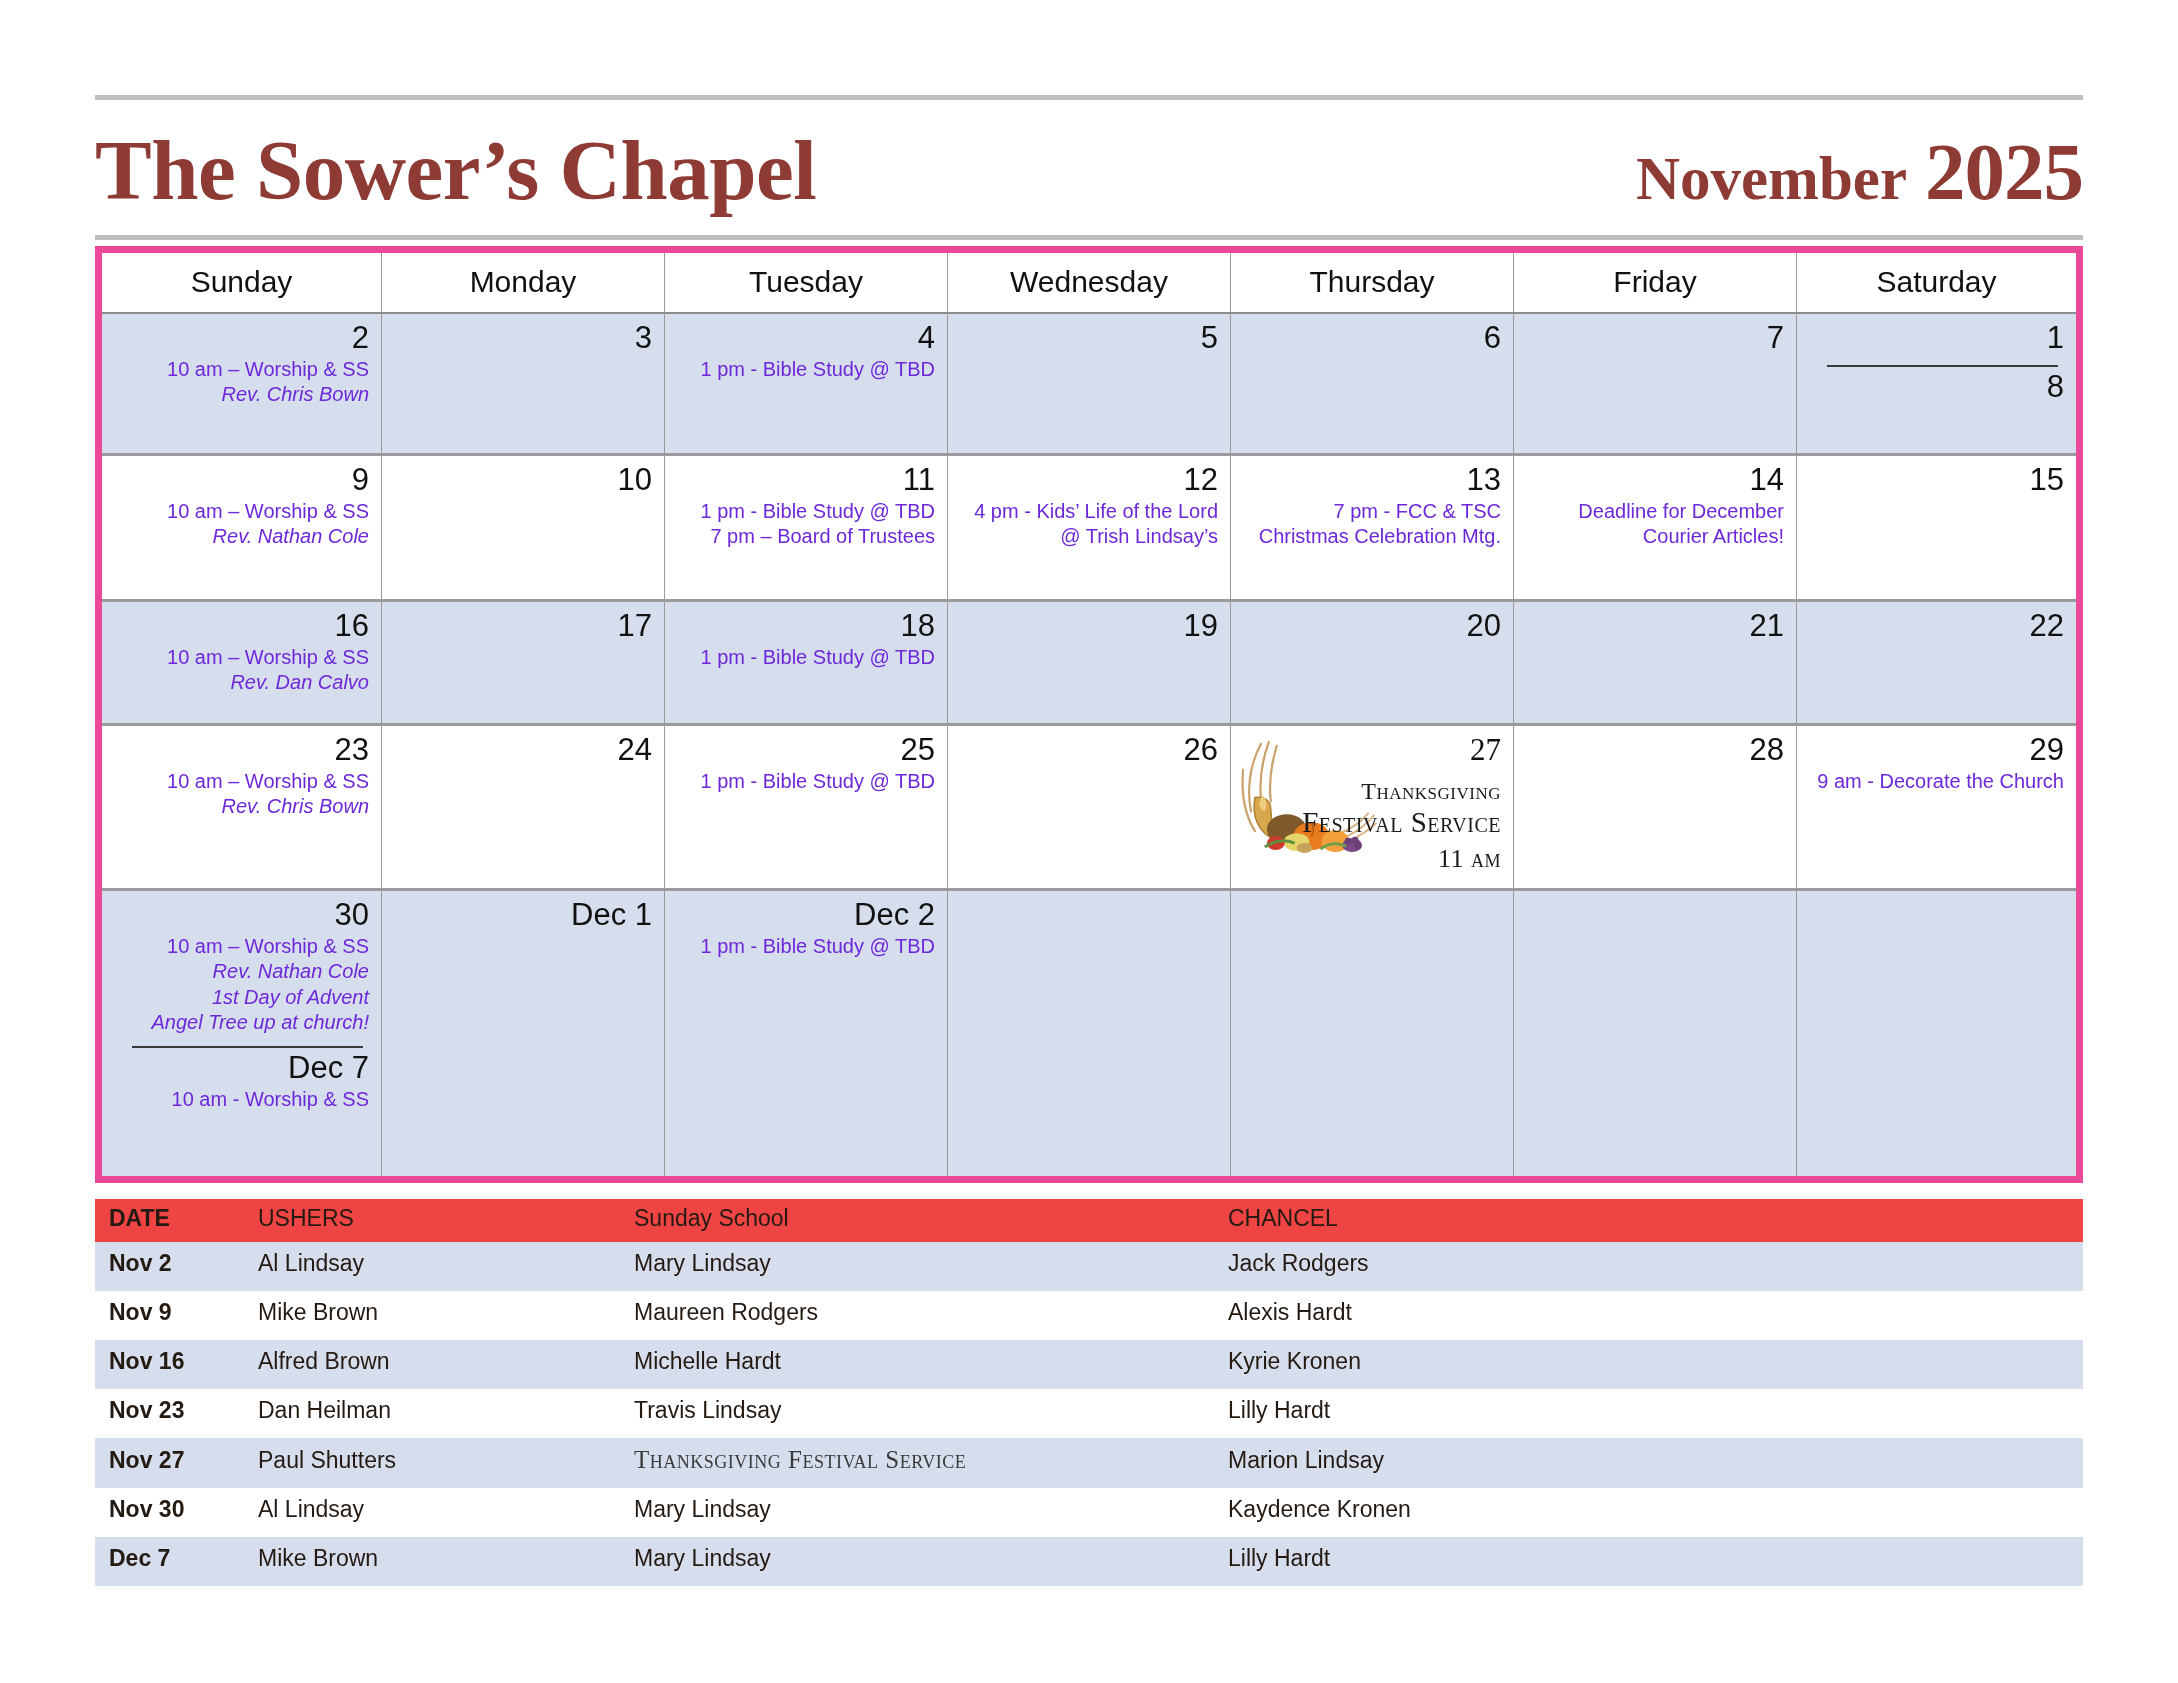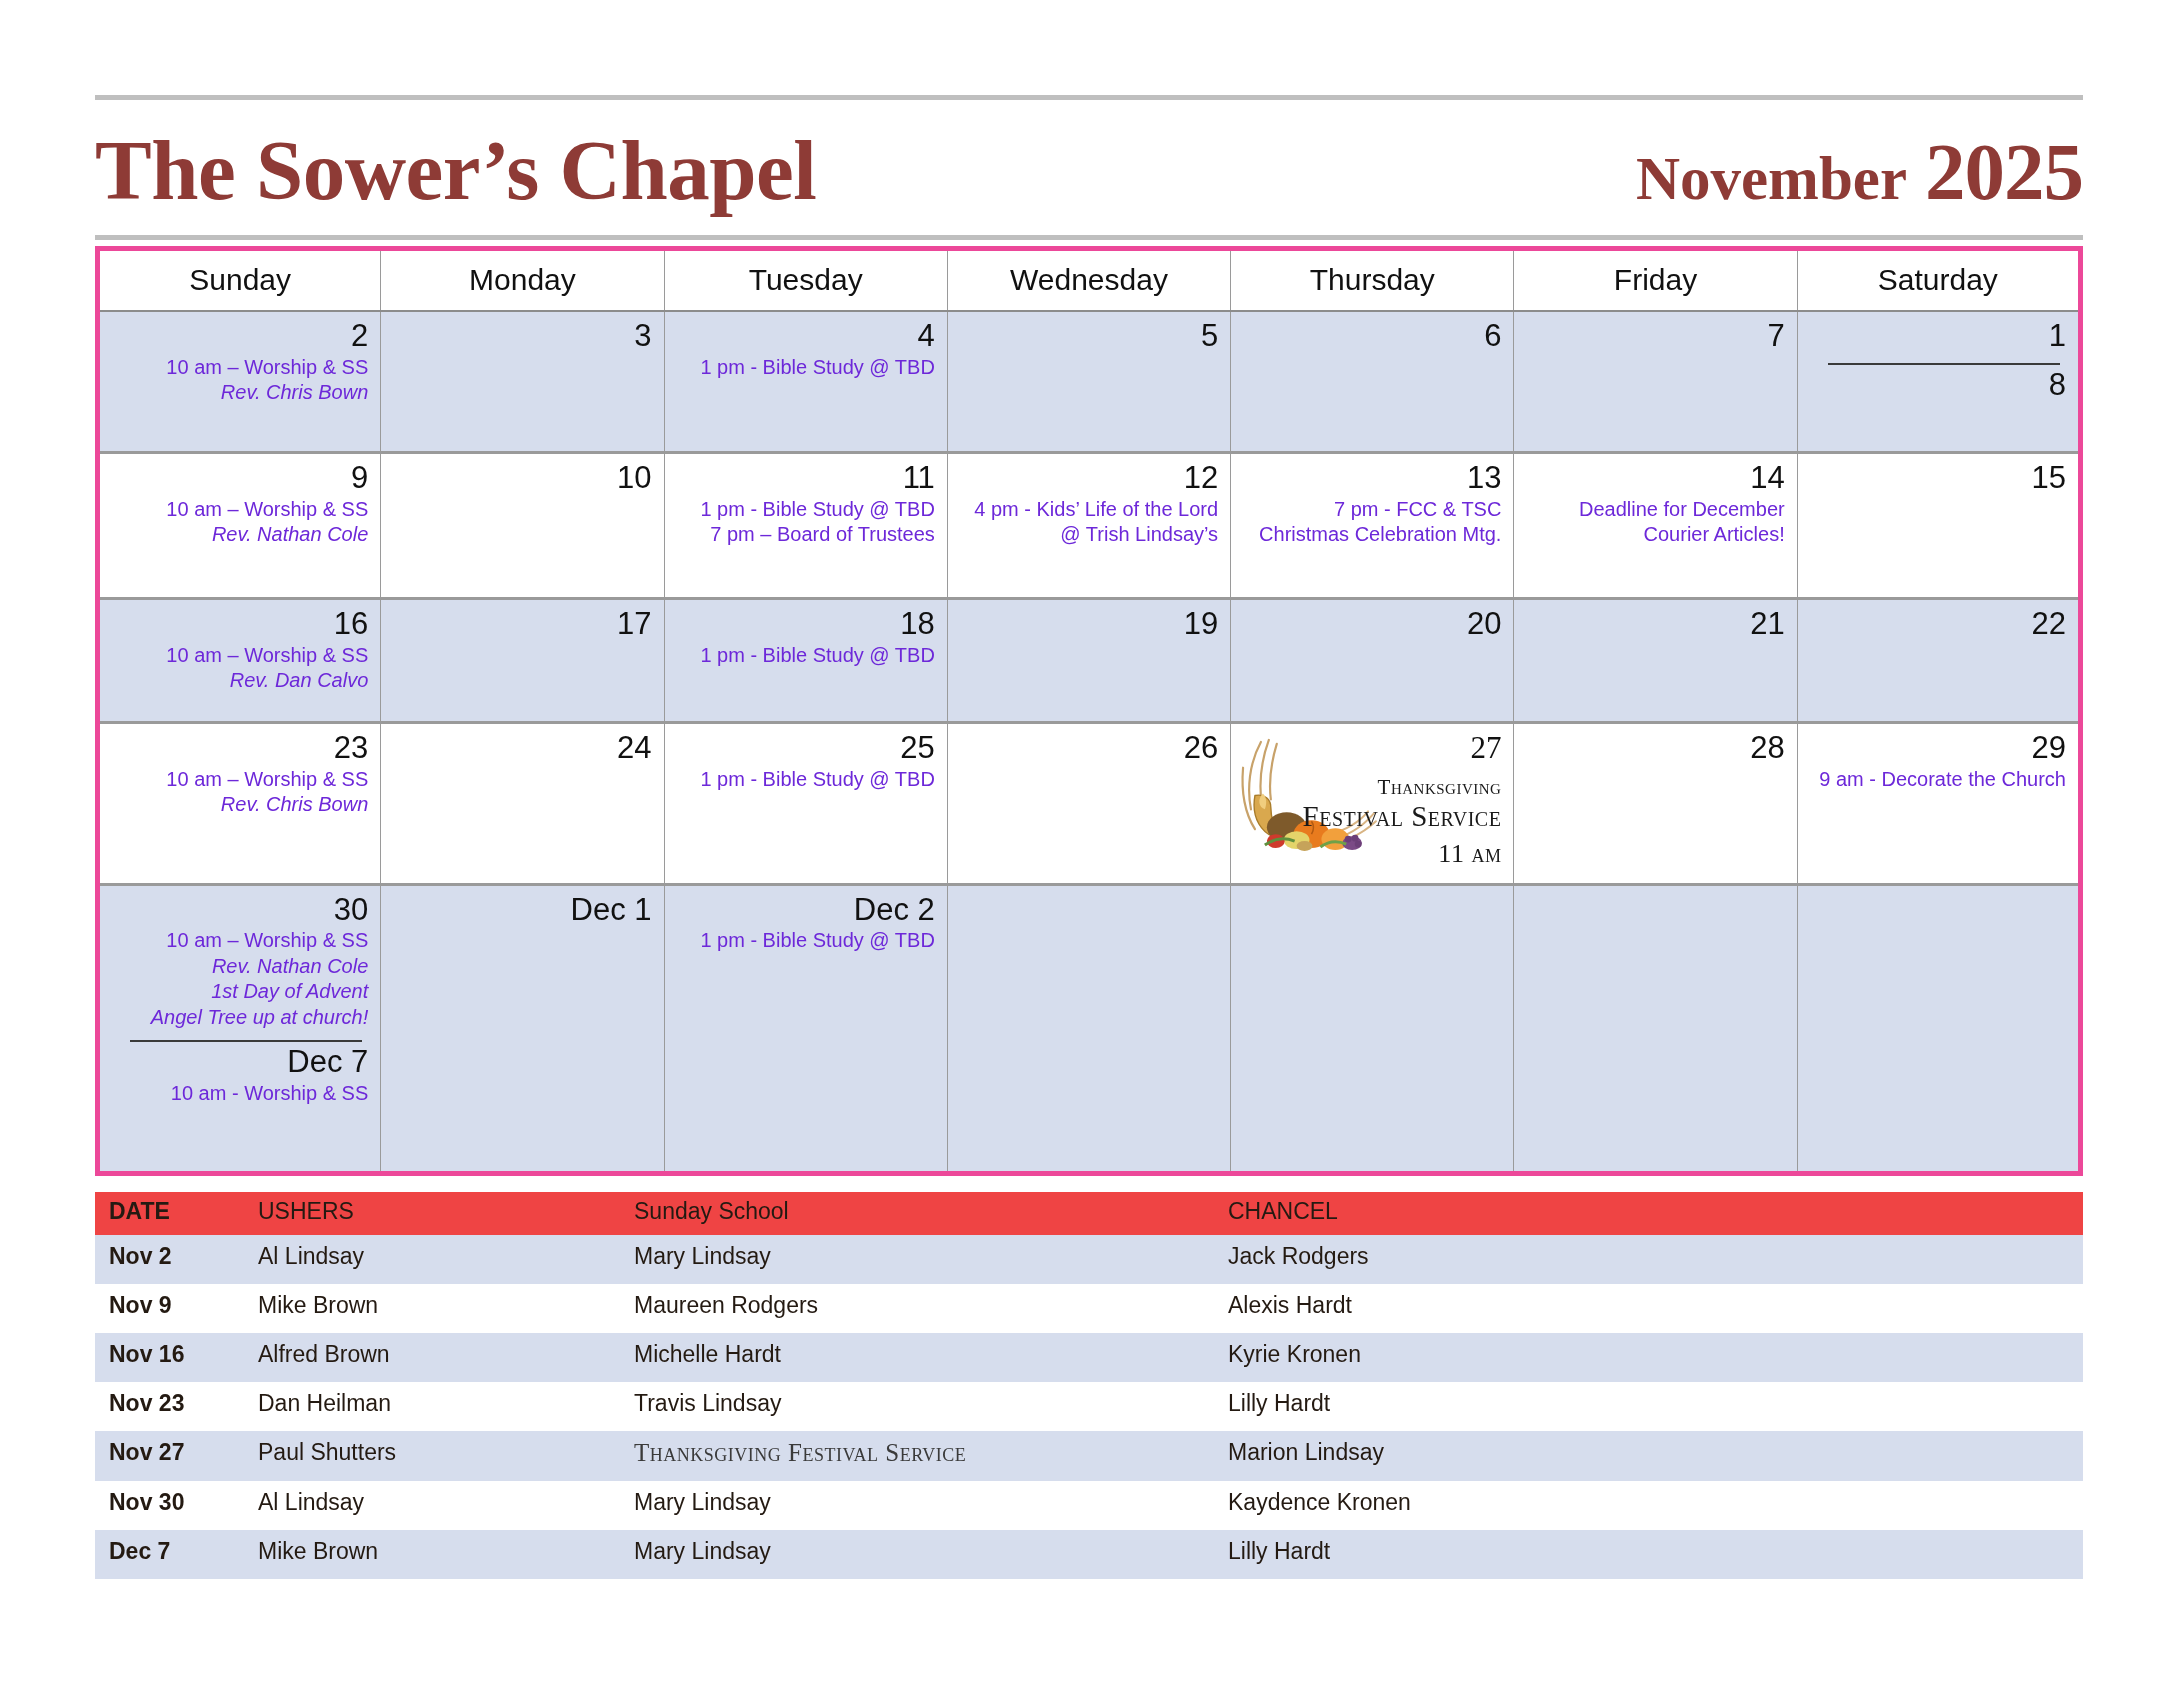--- a/index.html
+++ b/index.html
@@ -62,21 +62,21 @@
     background: #bfbfbf;
     margin-top: 22px;
   }
 
   
   .cal {
     width: 100%;
     border-collapse: collapse;
     table-layout: fixed;
     margin-top: 6px;
-    border: 5px solid #ec4899;
+    border: 7px solid #ec4899;
   }
   .cal th {
     font-weight: normal;
     font-size: 30px;
     text-align: center;
     padding: 12px 0 13px;
     border-left: 1px solid #9a9a9a;
     border-bottom: 2px solid #8c8c8c;
     background: #ffffff;
     color: #111;
@@ -127,21 +127,21 @@
     width: 149px;
     height: 119px;
     pointer-events: none;
   }
   .tg-lines {
     position: relative;
     text-align: right;
     font-family: "Liberation Serif", "DejaVu Serif", serif;
     color: #1a1a1a;
   }
-  .tg-l1 { font-size: 21px; line-height: 1.18; letter-spacing: 0.5px; margin-top: 10px; }
+  .tg-l1 { font-size: 24px; line-height: 1.18; letter-spacing: 0.5px; margin-top: 10px; }
   .tg-l2 { font-size: 29px; line-height: 1.18; letter-spacing: 0.5px; }
   .tg-l3 { font-size: 26px; line-height: 1.5; letter-spacing: 0.5px; }
   .sc { font-variant: small-caps; }
 
   
   .roster {
     width: 100%;
     border-collapse: collapse;
     table-layout: fixed;
     margin-top: 16px;

